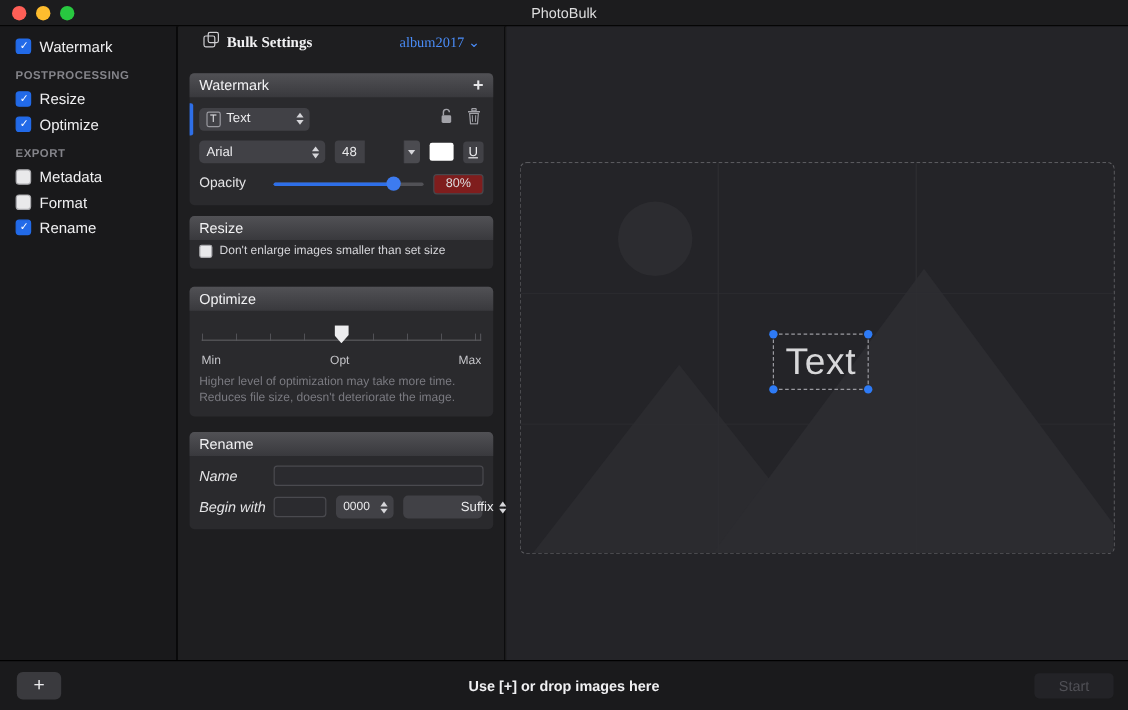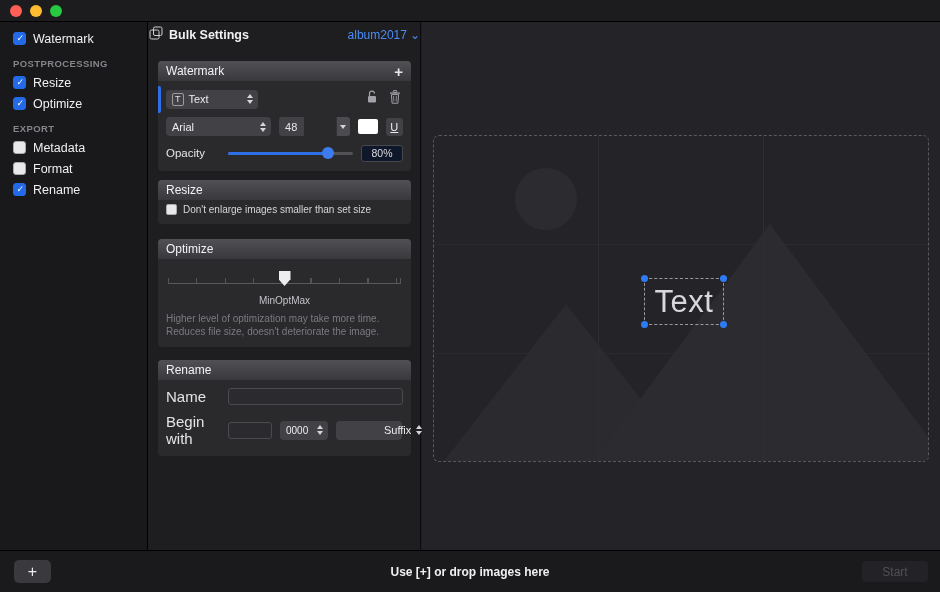--- a/index.html
+++ b/index.html
@@ -19,21 +19,21 @@
   .side-item{display:flex;align-items:center;gap:7px;height:21px;padding-left:13px;}
   .side-label{font-size:12.5px;color:#f0f0f2;}
   .side-header{font-size:9.5px;font-weight:bold;letter-spacing:.4px;color:#84848a;padding-left:13px;margin-top:9px;margin-bottom:2px;height:12px;}
   .cb{width:13px;height:13px;border-radius:3px;background:#e9e9eb;border:1px solid #ababaf;box-sizing:border-box;position:relative;flex:none;}
   .cb.checked{background:#226ae8;border:1px solid #226ae8;}
   .cb.checked::after{content:"✓";position:absolute;left:2.5px;top:-0.5px;font-size:9px;font-weight:bold;color:#fff;}
   .cb.small{width:11px;height:11px;border-radius:2px;}
 
   
   .settings{position:absolute;top:22px;left:149px;width:272px;bottom:41px;background:#1e1e20;border-right:1px solid #0c0c0e;box-sizing:border-box;}
-  .settings-header{height:26px;display:flex;align-items:center;padding:0 0;gap:6px;}
+  .settings-header{height:26px;display:flex;align-items:center;padding:0 20px;gap:6px;font-family:Liberation Serif, serif;}
   .bs-title{font-size:12.5px;font-weight:bold;color:#f0f0f2;}
   .preset{margin-left:auto;color:#4a8cf7;font-size:12px;display:flex;align-items:center;gap:3px;cursor:default;}
   .chev{font-size:12px;line-height:10px;}
 
   .box{margin:0 9px;background:#2a2a2d;border-radius:4px;}
   .box-watermark{margin-top:13px}.box-resize{margin-top:9px}.box-optimize{margin-top:15px}.box-rename{margin-top:13px}
   .box-header{height:20px;border-radius:4px 4px 0 0;background:linear-gradient(#515155,#39393d);
               display:flex;align-items:center;padding:0 8px;font-size:12px;color:#f2f2f4;}
   .box-header .plus{margin-left:auto;font-size:15px;font-weight:bold;color:#e6e6e8;cursor:default;}
   .box-body{position:relative;padding:0 8px 9px;}
@@ -60,43 +60,43 @@
   .size-arrow i{width:0;height:0;border-left:3px solid transparent;border-right:3px solid transparent;border-top:4px solid #d6d6da;}
   .swatch{width:24px;height:15px;background:#ffffff;border-radius:2px;}
   .u-btn{width:21px;height:18px;background:#414146;border-radius:3px;display:flex;align-items:center;justify-content:center;
          font-size:11px;text-decoration:underline;color:#ececee;}
 
   .opacity-label{font-size:11.5px;color:#e4e4e6;width:62px;}
   .slider{flex:1;position:relative;height:18px;margin-right:8px;}
   .slider-track{position:absolute;left:0;right:0;top:8px;height:3px;background:#515156;border-radius:2px;}
   .slider-fill{position:absolute;left:0;top:8px;height:3px;background:#2e6fe8;border-radius:2px;}
   .slider-thumb{position:absolute;top:3px;width:12px;height:12px;border-radius:50%;background:#3d7bf0;margin-left:-6px;}
-  .opacity-value{width:42px;height:17px;background:#0f172a;border:1px solid #47474c;border-radius:3px;
+  .opacity-value{width:42px;height:17px;background:#7f1d1d;border:1px solid #47474c;border-radius:3px;
                  display:flex;align-items:center;justify-content:center;font-size:10.5px;color:#dcdcde;box-sizing:border-box;}
 
   .row-resize{padding-top:8px;gap:10px;height:40px;}
   .resize-icon{width:36px;height:36px;background:#323236;border-radius:4px;display:flex;align-items:center;justify-content:center;flex:none;}
   .mode-select{width:84px;}
   .field{background:#2b2b2f;border:1px solid #4a4a4f;border-radius:3px;box-sizing:border-box;
          display:flex;align-items:center;padding:0 5px;font-size:11px;color:#e4e4e6;}
   .width-field{width:58px;height:18px;}
   .row-dontenlarge{margin-top:4px;gap:6px;}
   .dont-label{font-size:10px;color:#d6d6da;}
 
   .opt-slider{position:relative;height:24px;margin:10px 2px 0;}
   .opt-line{position:absolute;top:14px;left:0;right:0;height:1px;background:#5a5a5e;}
   .opt-ticks{position:absolute;top:9px;left:0;right:0;height:6px;border-right:1px solid #515156;
              background:repeating-linear-gradient(90deg,#515156 0,#515156 1px,transparent 1px,transparent 28.5px);}
   .opt-thumb{position:absolute;left:50%;top:2px;width:12px;height:15px;margin-left:-6px;background:#ededef;
              clip-path:polygon(0 0,100% 0,100% 55%,50% 100%,0 55%);}
-  .opt-labels{display:flex;justify-content:center;font-size:10px;color:#c4c4c8;margin:2px 2px 0;}
+  .opt-labels{display:flex;justify-content:space-between;font-size:10px;color:#c4c4c8;margin:2px 2px 0;}
   .opt-caption{font-size:10px;color:#7a7a80;margin-top:6px;line-height:13px;}
 
   .rn-row{margin-top:8px;display:flex;align-items:center;}
-  .rn-label{width:62px;font-size:15px;color:#e4e4e6;flex:none;}
+  .rn-label{width:62px;font-size:12px;color:#e4e4e6;flex:none;font-style:italic;}
   .name-field{flex:1;height:17px;}
   .begin-field{width:44px;height:17px;}
   .counter-select{width:48px;margin-left:8px;font-size:10px;}
   .suffix-select{width:66px;margin-left:8px;padding-left:48px;}
 
   
   .canvas{position:absolute;top:22px;left:422px;right:0;bottom:41px;background:#242428;}
   .preview{position:absolute;left:11px;top:113px;width:494px;height:325px;border:1px dashed #5a5a5e;border-radius:6px;overflow:hidden;}
   .ph-svg{position:absolute;left:0;top:0;}
   .gridline{position:absolute;background:#2e2e32;}
@@ -120,20 +120,21 @@
 <body>
 
 <div class="app">
 
   <header class="titlebar">
     <div class="traffic">
       <span class="tl red"></span>
       <span class="tl yellow"></span>
       <span class="tl green"></span>
     </div>
+    <div class="win-title">PhotoBulk</div>
   </header>
 
   <aside class="sidebar">
     <div class="side-item">
       <span class="cb checked"></span>
       <span class="side-label">Watermark</span>
     </div>
     <div class="side-header">POSTPROCESSING</div>
     <div class="side-item">
       <span class="cb checked"></span>

